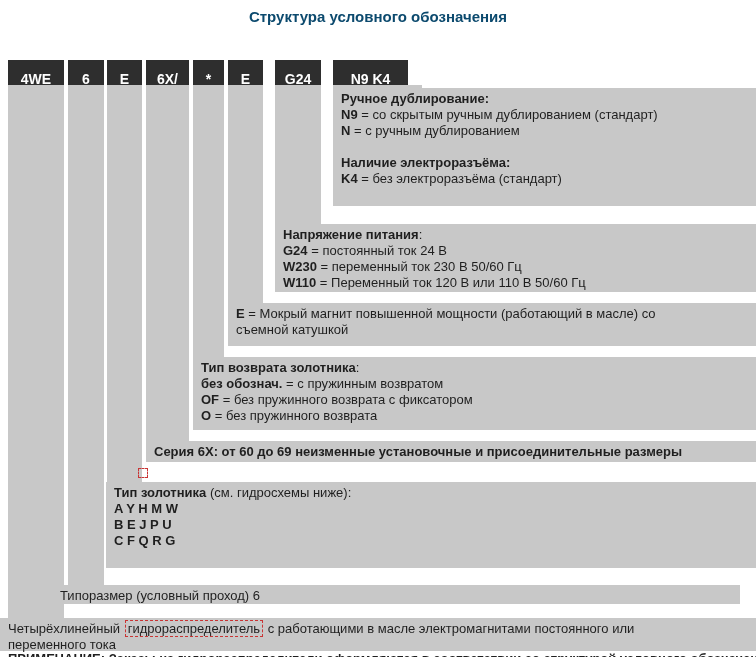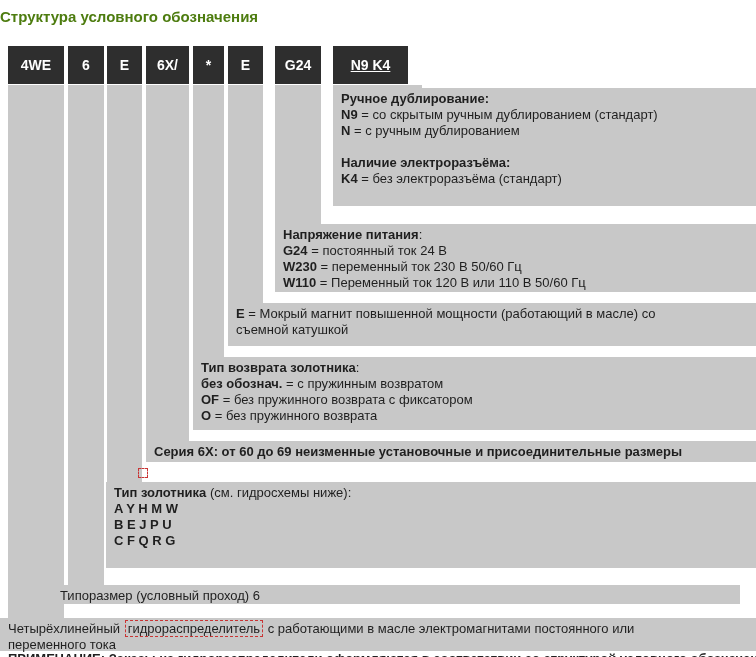--- a/index.html
+++ b/index.html
@@ -1,25 +1,25 @@
 <!DOCTYPE html>
 <html><head>
 <meta charset="utf-8">
 <style>
   html,body{margin:0;padding:0;background:#ffffff;}
   #page{
     position:relative;width:756px;height:657px;overflow:hidden;background:#ffffff;
     font-family:"Liberation Sans","DejaVu Sans",sans-serif;color:#1f1f1f;
   }
   #page-title{
-    position:absolute;left:0;right:0;top:8px;margin:0;text-align:left;
-    font-size:15px;font-weight:bold;color:#4d7c0f;
+    position:absolute;left:0;right:0;top:8px;margin:0;text-align:center;
+    font-size:15px;font-weight:bold;color:#0c4a6e;
   }
   .code-box{
-    position:absolute;top:46px;height:38px;background:#2e2e2e;color:#ffffff;
+    position:absolute;top:60px;height:38px;background:#2e2e2e;color:#ffffff;
     font-size:14px;font-weight:bold;display:flex;align-items:center;justify-content:center;
   }
   .col-bar{position:absolute;background:#c8c8c8;}
   .legend-block{
     position:absolute;background:#c8c8c8;font-size:13px;line-height:16px;
     padding:3px 4px 0 8px;box-sizing:border-box;
   }
   .legend-line{min-height:16px;white-space:nowrap;}
   .seg-b{font-weight:bold;}
   .seg-boxed{border:1px dashed #c93434;padding:0 2px;margin:0 1px;}

